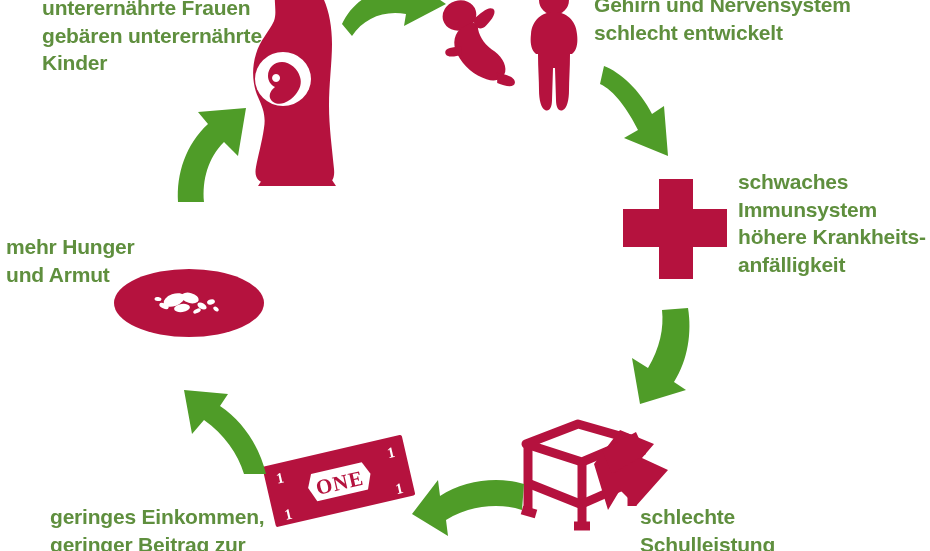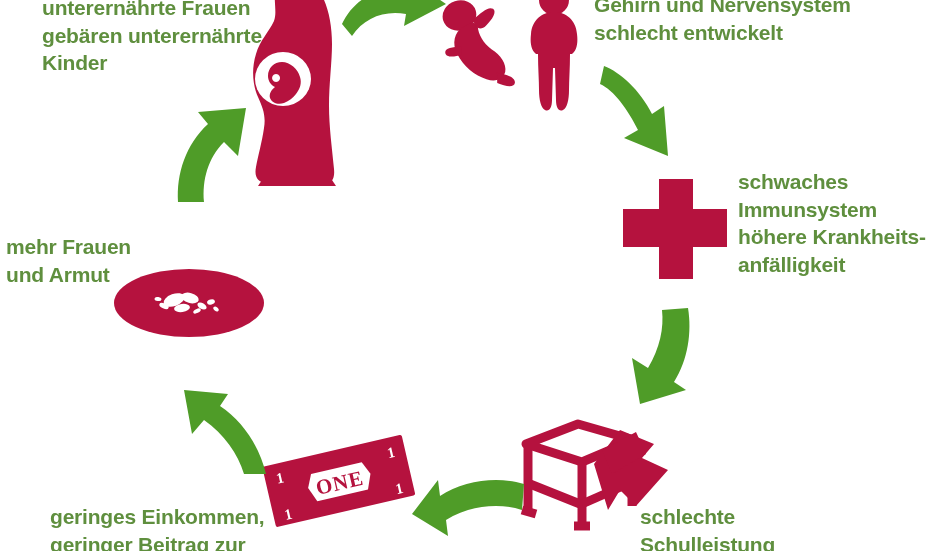--- a/index.html
+++ b/index.html
@@ -74,21 +74,21 @@
   <div class="label lbl-brain">Gehirn und Nervensystem
 schlecht entwickelt</div>
   <div class="label lbl-immune">schwaches
 Immunsystem
 höhere Krankheits-
 anfälligkeit</div>
   <div class="label lbl-school">schlechte
 Schulleistung</div>
   <div class="label lbl-income">geringes Einkommen,
 geringer Beitrag zur</div>
-  <div class="label lbl-hunger">mehr Frauen
+  <div class="label lbl-hunger">mehr Hunger
 und Armut</div>
 
   <div class="icon ic-pregnant">
     <svg width="118" height="220" viewBox="0 0 118 220">
       <path fill="#b5123e" d="
         M62 2
         C48 2 40 12 39 26
         C38 38 41 47 38 55
         C33 66 24 74 20 88
         C15 104 17 120 22 131

